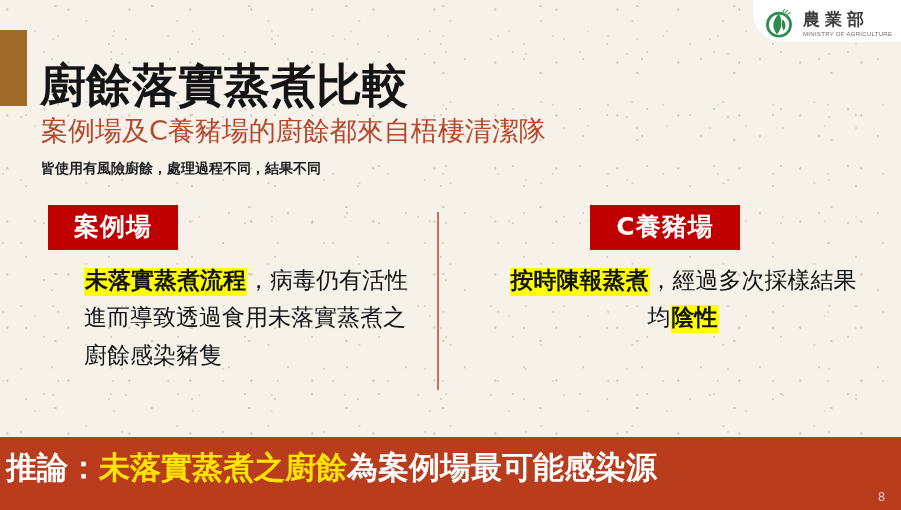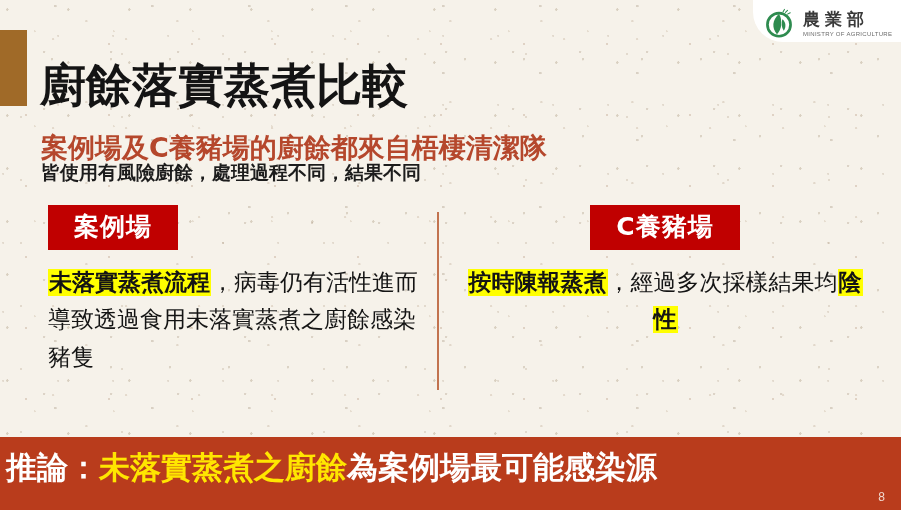--- a/index.html
+++ b/index.html
@@ -117,34 +117,33 @@
     z-index: 3;
     text-align: right;
   }
 
   .subtitle {
     position: absolute;
     left: 41px;
     top: 113px;
     font-family: "DejaVu Sans", "Liberation Sans", sans-serif;
     font-size: 27px;
-    font-weight: 700;
+    font-weight: 400;
     color: #b5472c;
     letter-spacing: 0px;
     white-space: nowrap;
     z-index: 3;
-    margin-top: 17px;
   }
 
   .subnote {
     position: absolute;
     left: 41px;
     top: 160px;
     font-family: "DejaVu Sans", "Liberation Sans", sans-serif;
-    font-size: 19px;
+    font-size: 14px;
     font-weight: 700;
     color: #1c1c1c;
     letter-spacing: 0px;
     white-space: nowrap;
     z-index: 3;
   }
 
   
   .columns {
     position: absolute;
@@ -178,25 +177,26 @@
     font-family: "DejaVu Sans", "Liberation Sans", sans-serif;
     font-size: 25px;
     font-weight: 700;
     padding: 5px 26px 7px 26px;
     letter-spacing: 1px;
     white-space: nowrap;
   }
 
   .col-body {
     margin-top: 14px;
-    font-family: Liberation Serif, serif;
+    font-family: Liberation Mono, monospace;
     font-size: 23px;
     color: #141414;
     line-height: 1.63;
     letter-spacing: 0px;
+    margin-left: 36px;
   }
   .hl {
     background: #ffff00;
     font-weight: 700;
     padding: 1px 1px;
     box-decoration-break: clone;
     -webkit-box-decoration-break: clone;
   }
 
   

